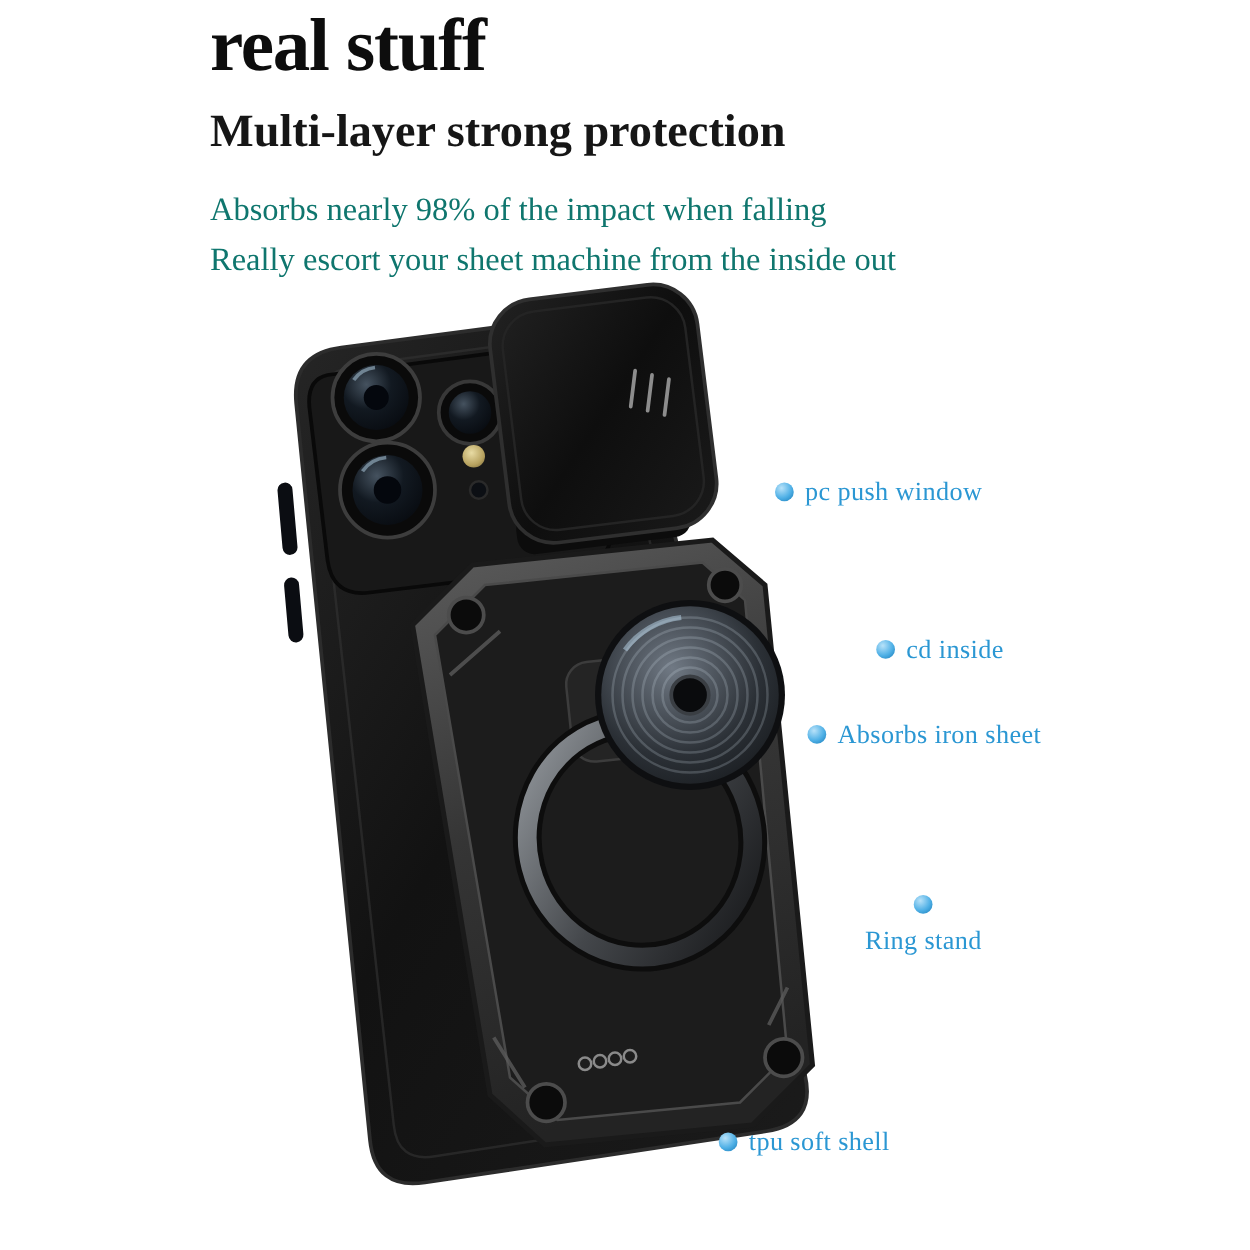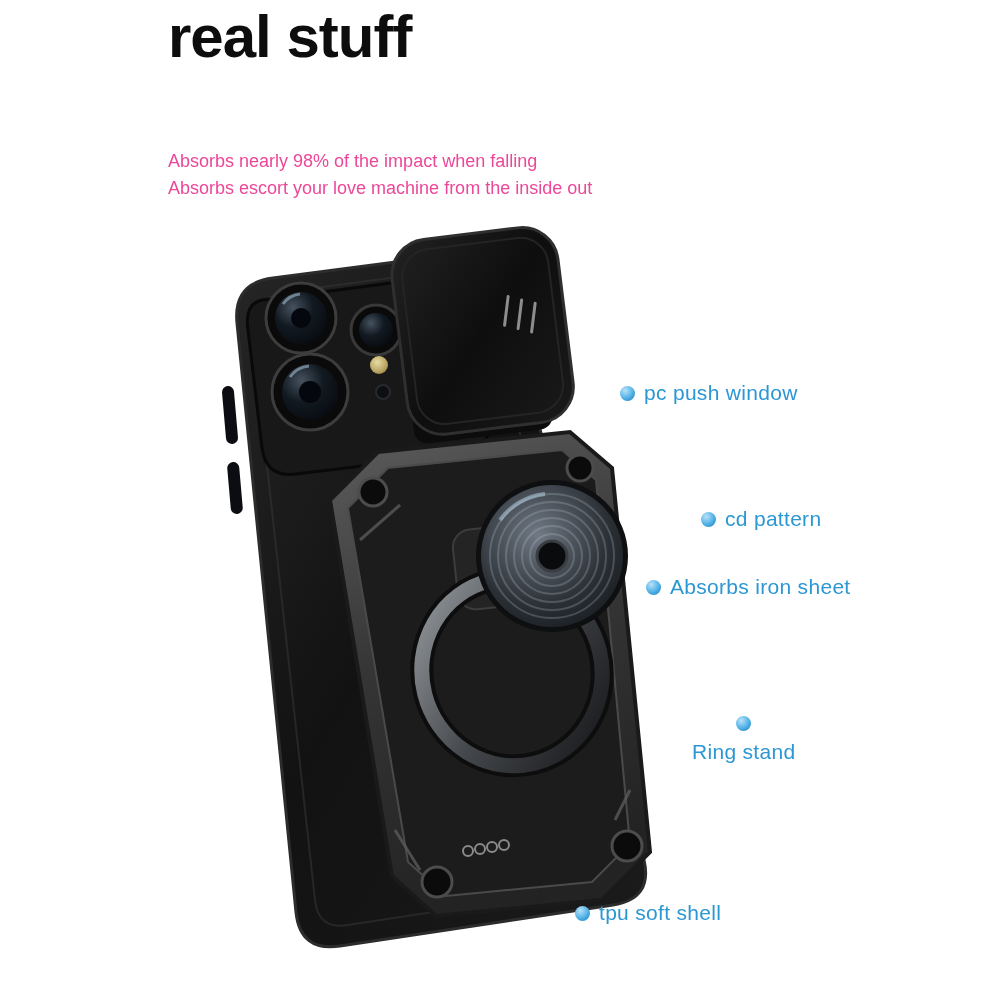--- a/index.html
+++ b/index.html
@@ -1,31 +1,31 @@
 <!DOCTYPE html>
 <html><head>
 <meta charset="utf-8">
 <style>
   * { margin:0; padding:0; box-sizing:border-box; }
   html,body { width:1000px; height:1000px; background:#ffffff; overflow:hidden;
               font-family:"Liberation Sans", sans-serif; }
-  .stage { position:relative; width:1000px; height:784px; background:#ffffff; }
+  .stage { position:relative; width:1000px; height:784px; background:#ffffff;font-family:Liberation Serif, serif; }
 
   .title {
     position:absolute; left:168px; top:2px;
     font-size:60px; font-weight:800; letter-spacing:-1px;
     color:#0d0d0d;
   }
   .subtitle {
     position:absolute; left:168px; top:84px;
     font-size:37px; font-weight:600; color:#161616;
   }
   .desc {
     position:absolute; left:168px; top:148px;
-    font-size:18px; color:#ec4899; line-height:1.52;
+    font-size:26px; color:#0f766e; line-height:1.52;
   }
 
   .callout {
     position:absolute; display:flex; align-items:center; gap:9px;
     white-space:nowrap;
   }
   .callout .dot {
     width:15px; height:15px; border-radius:50%;
     background:radial-gradient(circle at 35% 30%, #b8e2f9 0%, #4fb0e6 55%, #1679b6 100%);
     flex:0 0 auto;
@@ -35,23 +35,24 @@
   }
 
   .art { position:absolute; left:0; top:0; width:1000px; height:1000px; }
 </style>
 </head>
 <body>
 
 <div class="stage">
 
   <div class="title">real stuff</div>
+  <div class="subtitle">Multi-layer strong protection</div>
   <div class="desc">
     <div>Absorbs nearly 98% of the impact when falling</div>
-    <div>Absorbs escort your love machine from the inside out</div>
+    <div>Really escort your sheet machine from the inside out</div>
   </div>
 
   <svg class="art" viewBox="0 0 1000 1000" aria-hidden="true">
     <defs>
       <linearGradient id="bodyG" x1="0" y1="0" x2="1" y2="1">
         <stop offset="0" stop-color="#262626"></stop>
         <stop offset="0.45" stop-color="#121212"></stop>
         <stop offset="1" stop-color="#1b1b1b"></stop>
       </linearGradient>
       <radialGradient id="lensG" cx="0.35" cy="0.3" r="0.95">
@@ -172,21 +173,21 @@
     </g>
   </svg>
 
   <div class="callout" style="left:620px; top:381px;">
     <span class="dot"></span>
     <span class="lbl">pc push window</span>
   </div>
 
   <div class="callout" style="left:701px; top:507px;">
     <span class="dot"></span>
-    <span class="lbl">cd pattern</span>
+    <span class="lbl">cd inside</span>
   </div>
 
   <div class="callout" style="left:646px; top:575px;">
     <span class="dot"></span>
     <span class="lbl">Absorbs iron sheet</span>
   </div>
 
   <div class="callout" style="left:692px; top:716px;flex-direction:column;">
     <span class="dot"></span>
     <span class="lbl">Ring stand</span>

